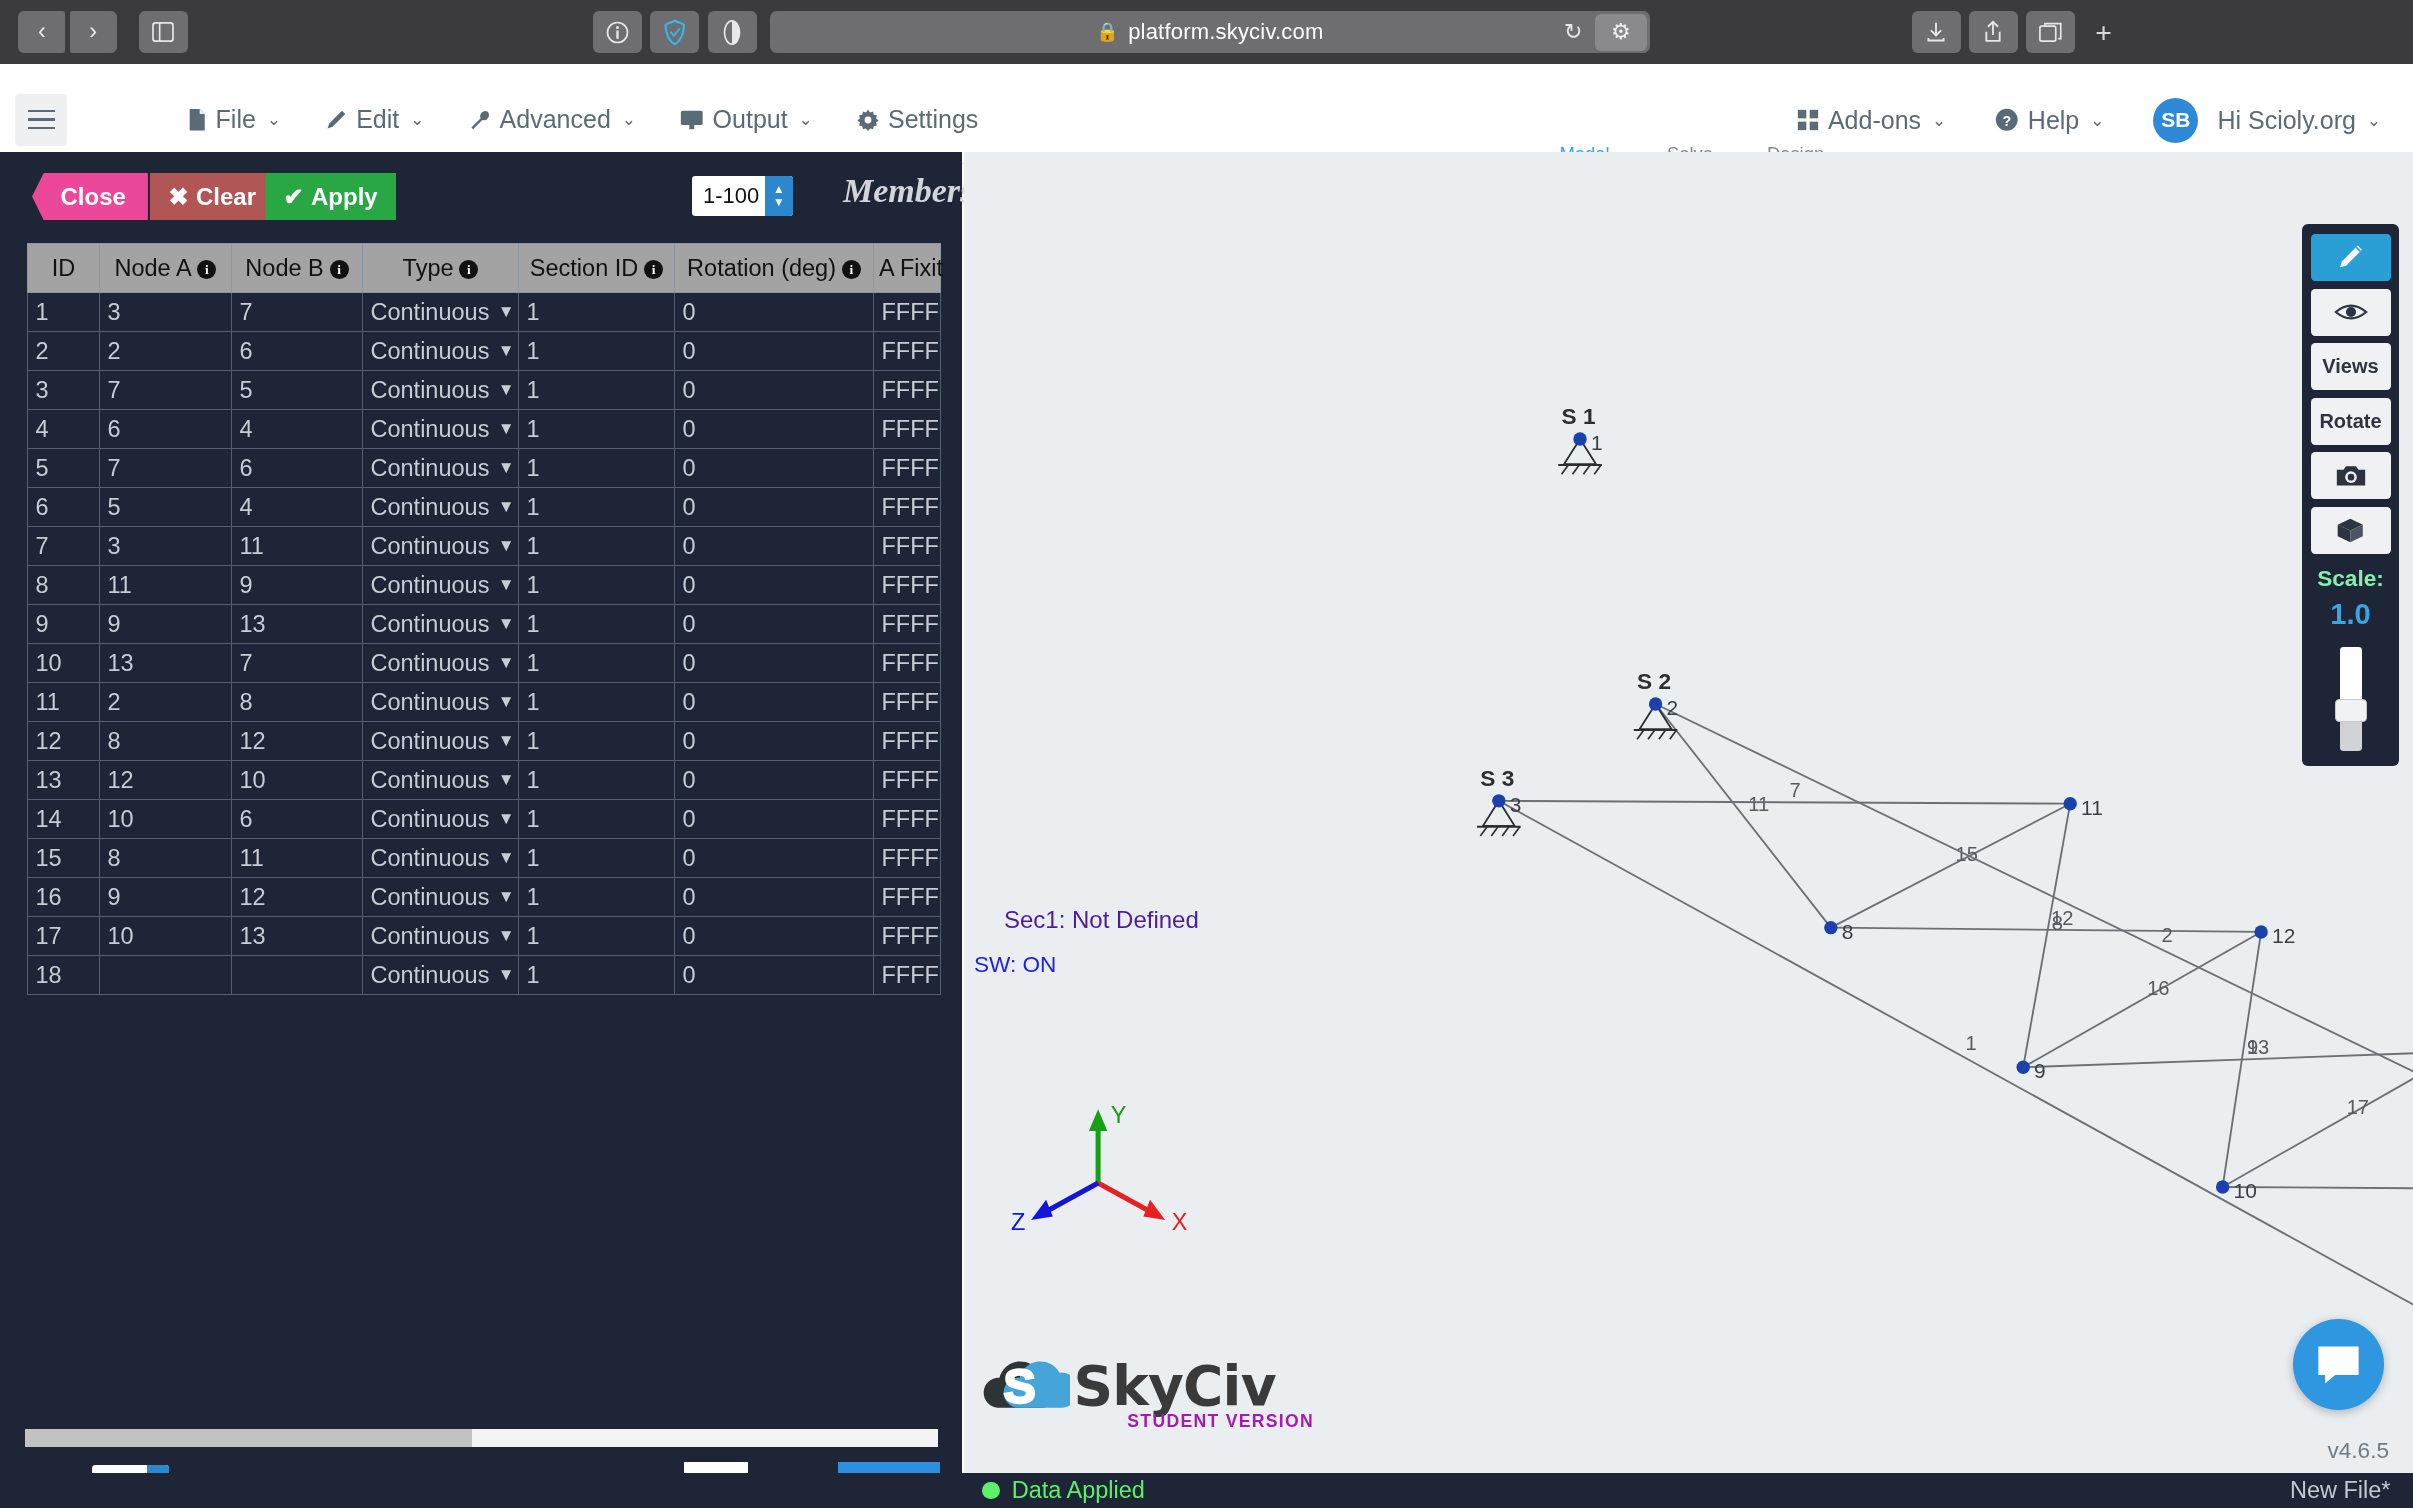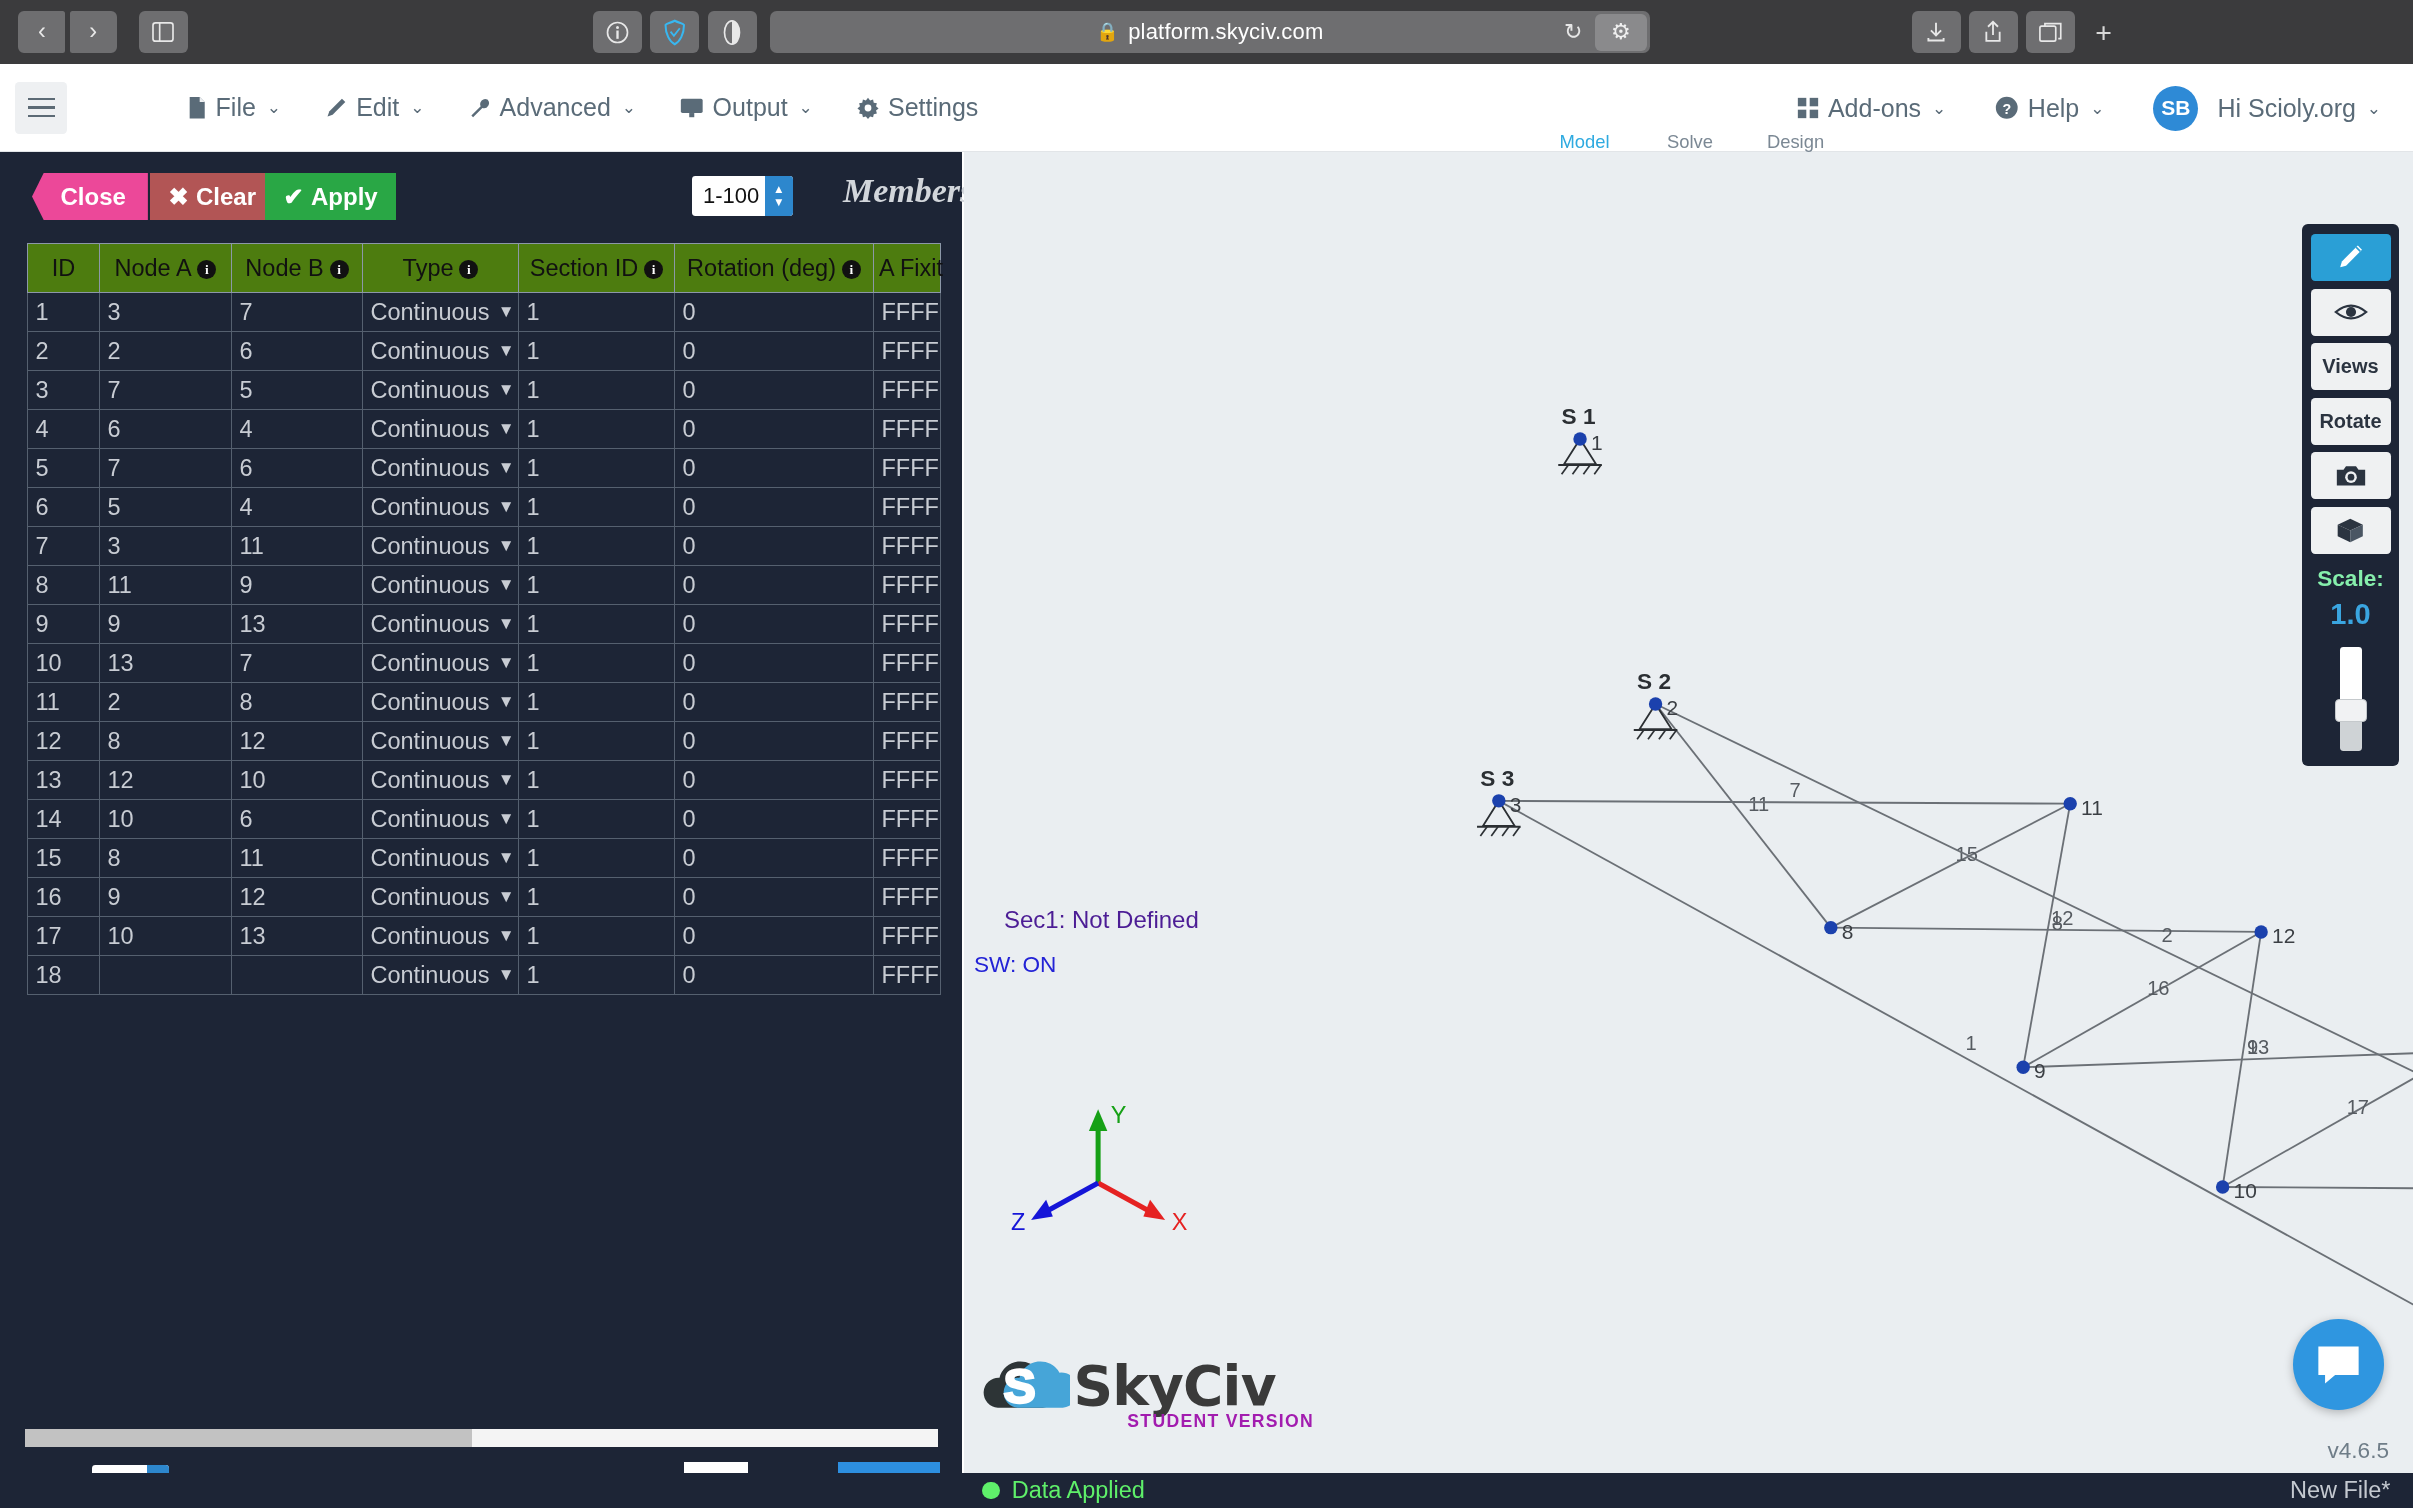--- a/index.html
+++ b/index.html
@@ -42,21 +42,21 @@
     position: absolute; right: 3.4px; top: 2.5px; width: 52px; height: 37px;
     background: #8a8a8c; border-radius: 5.9px;
     display: flex; align-items: center; justify-content: center;
     color: #f0f0f0; font-size: 22px;
   }
   #chrome-right { margin-left: 253px; display: flex; align-items: center; }
   #plus-btn { margin-left: 20px; color: #d8d8d8; font-size: 28.5px; font-weight: 300; }
 
   
   #app-header {
-    position: absolute; left: 0; top: 64px; width: 2413px; height: 88px;
+    position: absolute; left: 0; top: 76px; width: 2413px; height: 88px;
     background: #fff; border-bottom: 0.8px solid #e2e5e8;
     display: flex; align-items: center;
   }
   #hamburger {
     width: 52px; height: 52px; margin-left: 15px;
     background: #eef0f2; border-radius: 4.2px;
     display: flex; flex-direction: column; align-items: center; justify-content: center;
     gap: 5.9px;
   }
   #hamburger span { display: block; width: 27px; height: 2.5px; background: #5c6a75; }
@@ -139,21 +139,21 @@
   #panel-title {
     position: absolute; left: 843px; top: 20px;
     color: #d2d6db; font-size: 34px; font-style: italic;
     font-family: "Liberation Serif", serif; font-weight: bold;
   }
 
   
   #data-table { position: absolute; left: 27px; top: 91px; width: 913px; }
   table { border-collapse: collapse; table-layout: fixed; width: 913px; }
   thead th {
-    background: #4d7c0f; color: #111; font-size: 23.5px; font-weight: normal;
+    background: #a3a3a3; color: #111; font-size: 23.5px; font-weight: normal;
     height: 49px; border: 0.8px solid #8c98a8; text-align: center;
     white-space: nowrap; padding: 10px 5px;
   }
   .info-dot {
     display: inline-flex; align-items: center; justify-content: center;
     width: 19px; height: 19px; border-radius: 50%; background: #111; color: #fff;
     font-size: 13.4px; font-weight: bold; font-family: "Liberation Serif", serif;
     vertical-align: 1.7px; margin-left: 5.9px;
   }
   tbody td {

